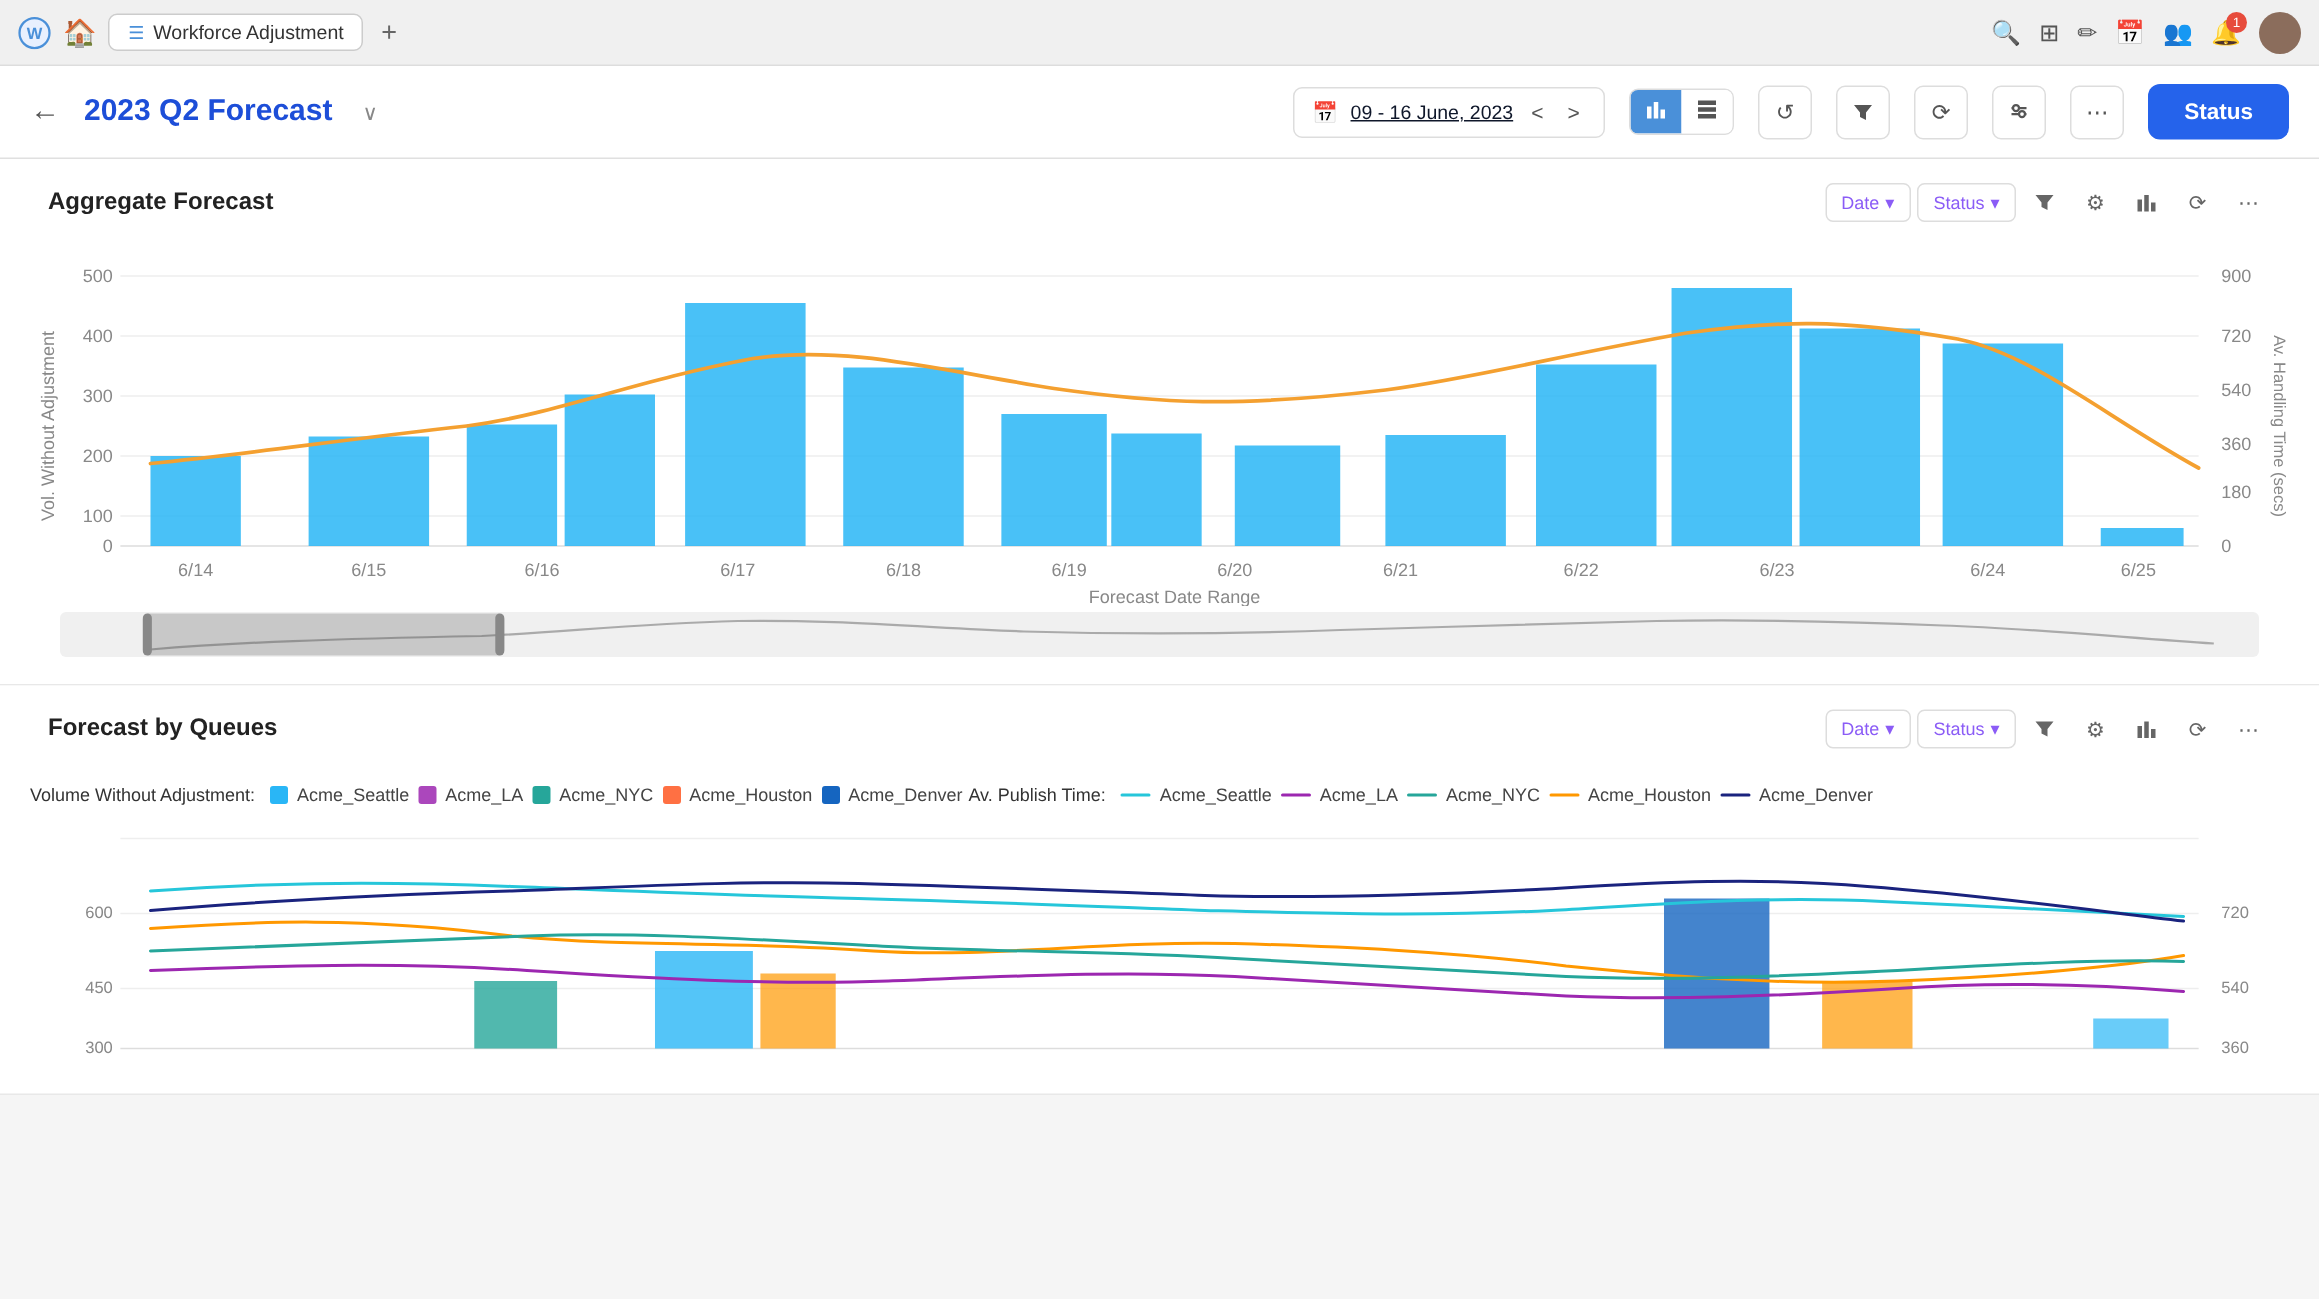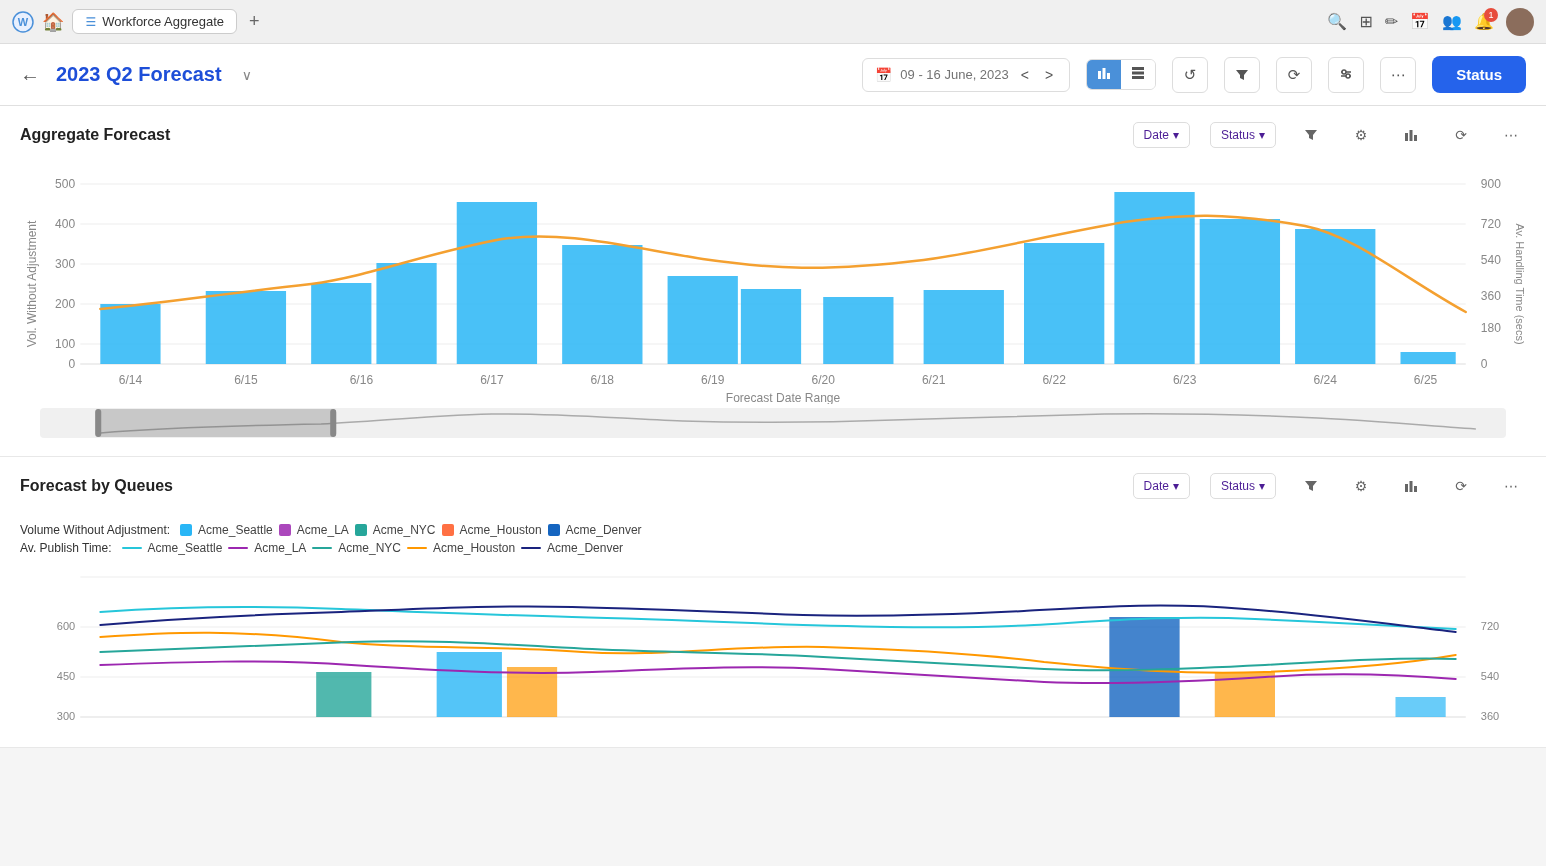--- a/index.html
+++ b/index.html
@@ -31,21 +31,21 @@
       border-bottom: 1px solid #e0e0e0; height: 62px; gap: 16px;
     }
     .back-btn { font-size: 20px; color: #555; cursor: pointer; }
     .page-title { font-size: 20px; font-weight: 600; color: #1d4ed8; }
     .title-chevron { font-size: 14px; color: #888; margin-left: 4px; cursor: pointer; }
     .toolbar-spacer { flex: 1; }
     .date-range-picker {
       display: flex; align-items: center; border: 1px solid #ddd; border-radius: 6px;
       padding: 6px 12px; gap: 8px; cursor: pointer; background: white;
     }
-    .date-text { font-size: 13px; color: #737373; }
+    .date-text { font-size: 13px; color: #0f172a; text-decoration: underline; }
     .date-nav-btn { font-size: 14px; color: #555; cursor: pointer; padding: 2px 4px; }
     .view-toggle { display: flex; border: 1px solid #ddd; border-radius: 6px; overflow: hidden; }
     .view-btn {
       padding: 6px 10px; cursor: pointer; font-size: 14px; color: #555; background: white;
       border: none; outline: none;
     }
     .view-btn.active { background: #4a90d9; color: white; }
     .toolbar-icon-btn {
       width: 36px; height: 36px; border: 1px solid #ddd; border-radius: 6px;
       display: flex; align-items: center; justify-content: center; cursor: pointer;
@@ -54,27 +54,27 @@
     .publish-btn {
       background: #2563eb; color: white; border: none; border-radius: 8px;
       padding: 10px 24px; font-size: 15px; font-weight: 600; cursor: pointer;
     }
 
     
     .section {
       background: white; margin: 0; border-bottom: 1px solid #e8e8e8;
     }
     .section-header {
-      display: flex; align-items: center; padding: 14px 20px; gap: 20px;
+      display: flex; align-items: center; padding: 14px 32px; gap: 4px;
     }
     .section-title { font-size: 16px; font-weight: 600; color: #222; }
     .section-spacer { flex: 1; }
     .filter-dropdown {
       display: flex; align-items: center; border: 1px solid #ddd; border-radius: 5px;
-      padding: 5px 10px; gap: 4px; cursor: pointer; font-size: 12px; color: #4c1d95;
+      padding: 5px 10px; gap: 4px; cursor: pointer; font-size: 12px; color: #8b5cf6;
     }
     .section-icon-btn {
       width: 30px; height: 30px; display: flex; align-items: center; justify-content: center;
       cursor: pointer; color: #666; font-size: 14px; border-radius: 4px;
     }
 
     
     .chart-legend {
       display: flex; align-items: center; padding: 6px 20px 2px; gap: 20px;
     }
@@ -91,21 +91,21 @@
     }
     .chart-svg { width: 100%; height: 100%; }
 
     
     .minimap {
       padding: 4px 20px 12px; height: 42px; position: relative;
     }
 
     
     .queue-legend {
-      padding: 8px 20px 2px; display: flex; flex-direction: column; gap: 4px;
+      padding: 8px 20px 2px; display: flex; flex-direction: row; gap: 4px;
     }
     .queue-legend-row { display: flex; align-items: center; gap: 6px; flex-wrap: wrap; font-size: 12px; color: #444; }
     .queue-legend-label { font-weight: 500; color: #333; margin-right: 4px; }
     .q-dot { width: 12px; height: 12px; border-radius: 2px; display: inline-block; }
     .q-line { width: 20px; height: 2px; border-radius: 1px; display: inline-block; }
 
     
     .bottom-chart {
       padding: 0 20px 0; position: relative;
     }
@@ -119,21 +119,21 @@
 <div class="browser-bar">
   <div style="width:22px;height:22px;">
     <svg viewBox="0 0 22 22" width="22" height="22">
       <circle cx="11" cy="11" r="10" fill="#e8f0fe" stroke="#4a90d9" stroke-width="1.5"></circle>
       <text x="11" y="15" text-anchor="middle" font-size="11" fill="#4a90d9" font-weight="bold">W</text>
     </svg>
   </div>
   <span style="font-size:18px;color:#666;cursor:pointer;">🏠</span>
   <div class="browser-tab">
     <span class="browser-tab-icon">☰</span>
-    <span>Workforce Aggregate</span>
+    <span>Workforce Adjustment</span>
   </div>
   <span class="browser-add">+</span>
   <div class="browser-spacer"></div>
   <div class="browser-actions">
     <span style="font-size:16px;color:#555;cursor:pointer;">🔍</span>
     <span style="font-size:16px;color:#555;cursor:pointer;">⊞</span>
     <span style="font-size:16px;color:#555;cursor:pointer;">✏</span>
     <span style="font-size:16px;color:#555;cursor:pointer;">📅</span>
     <span style="font-size:16px;color:#555;cursor:pointer;">👥</span>
     <span style="font-size:16px;color:#555;cursor:pointer;position:relative;">

